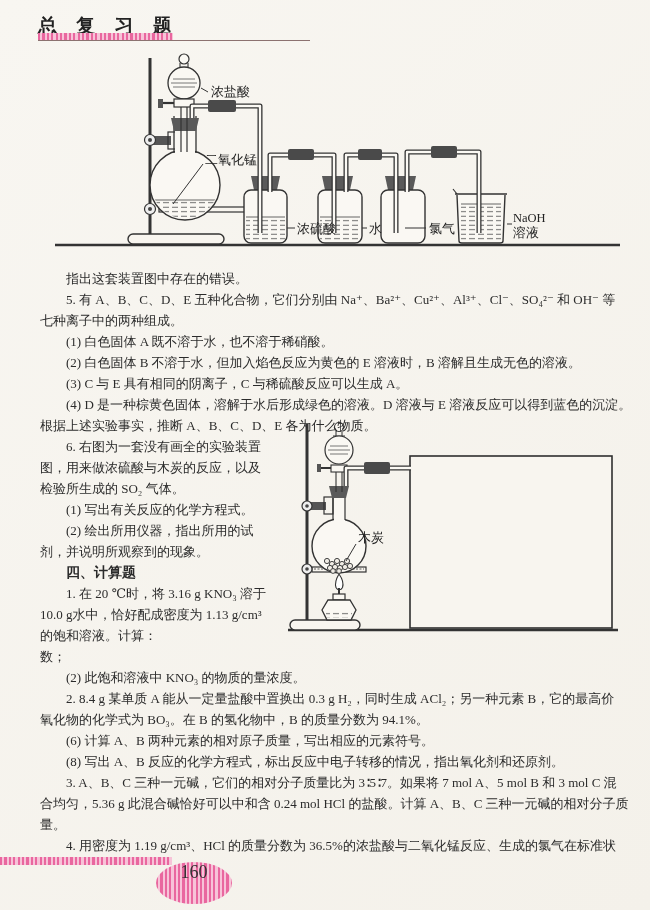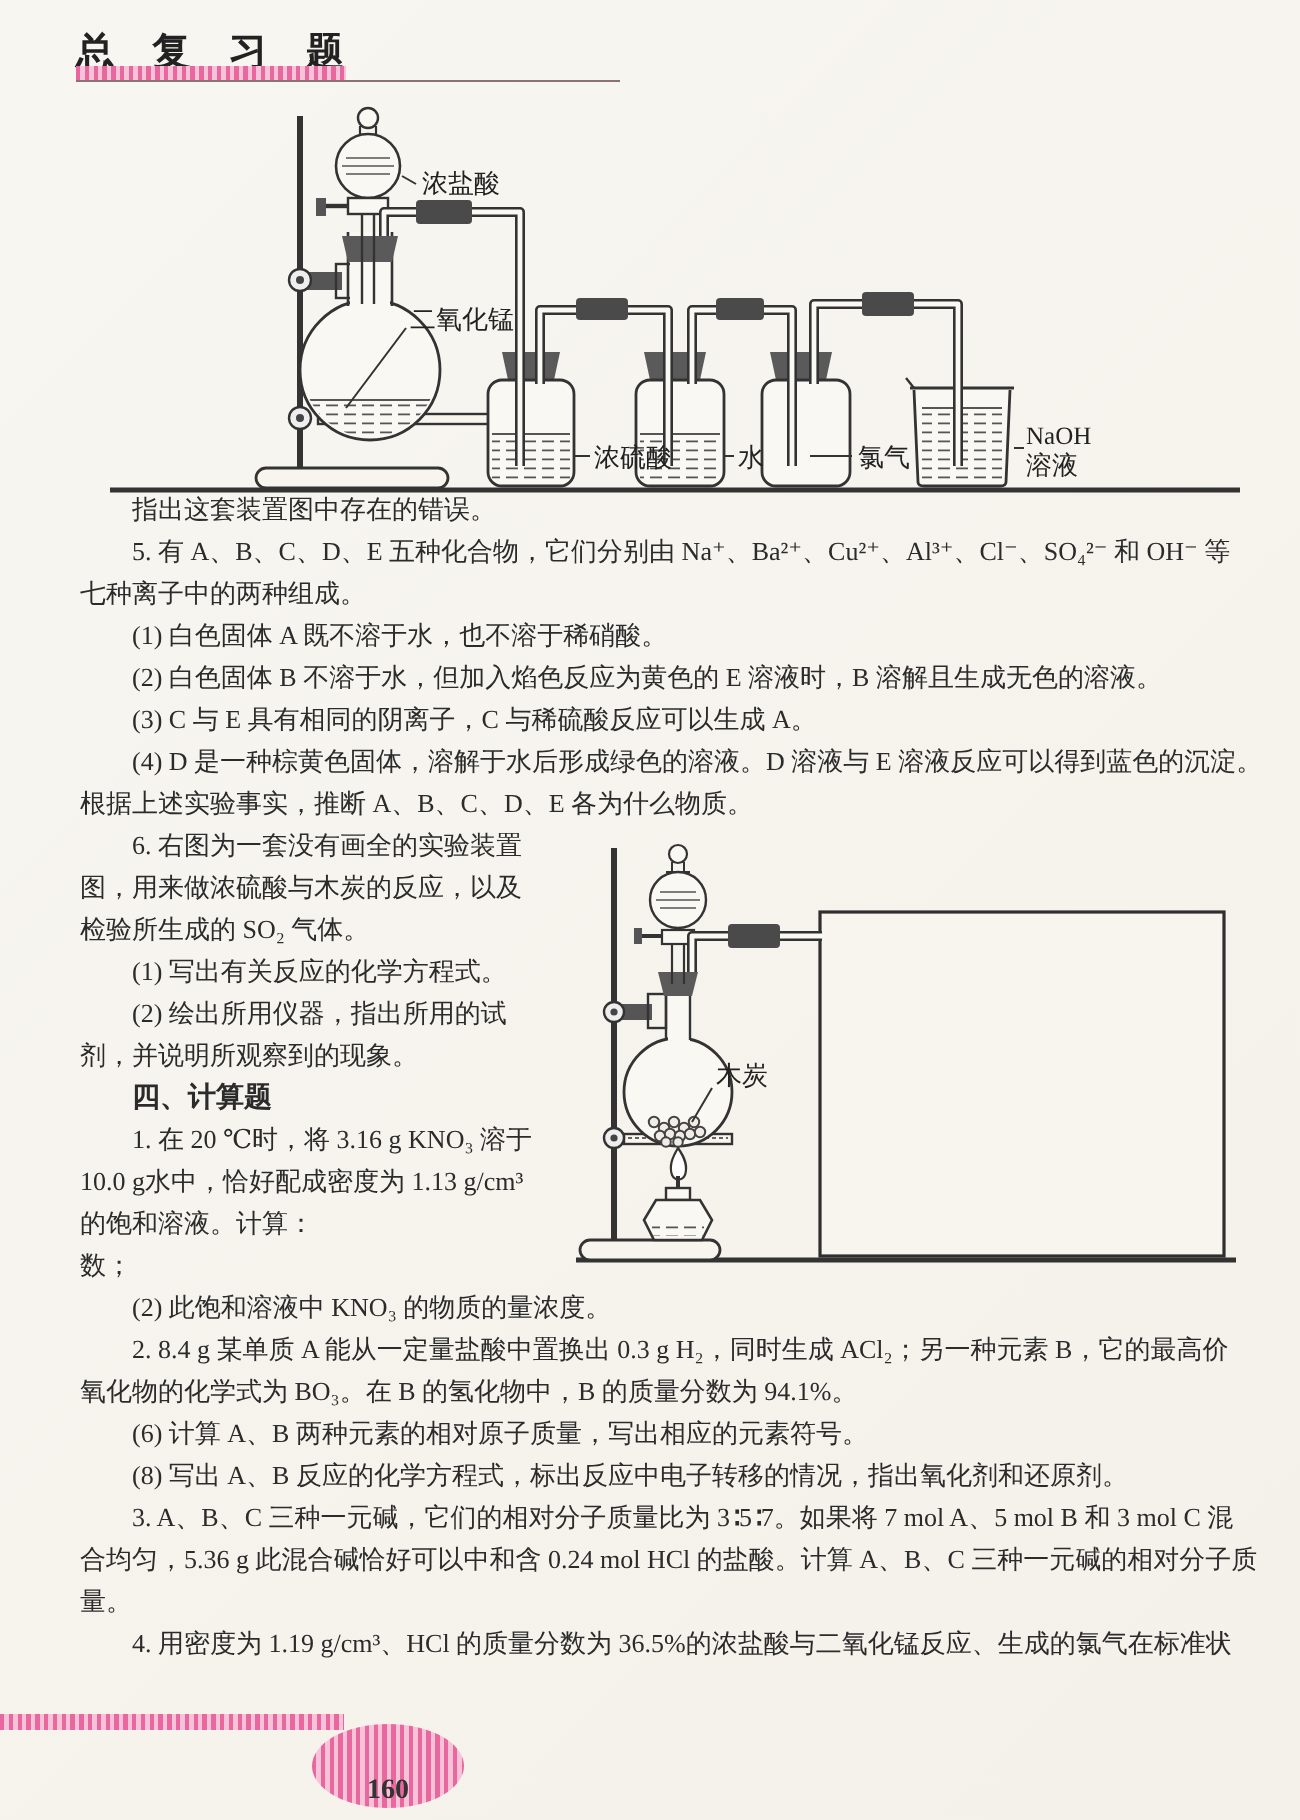--- a/index.html
+++ b/index.html
@@ -3,29 +3,29 @@
 <meta charset="utf-8">
 <style>
   html,body{margin:0;padding:0;background:#e8e6e2;}
   .page{position:relative;width:650px;height:910px;background:linear-gradient(135deg,#f8f6f1 0%,#f4f1ea 100%);
         overflow:hidden;font-family:"Liberation Serif","DejaVu Serif",serif;color:#2b2b2b;}
   .page-title{position:absolute;left:38px;top:13px;font-family:"Liberation Sans","DejaVu Sans",sans-serif;
         font-weight:bold;font-size:19px;letter-spacing:7px;color:#222;}
   .stripes{background:repeating-linear-gradient(90deg,#e9679f 0 2.2px,#f7c3d8 2.2px 4.4px);}
   .header-bar{position:absolute;left:38px;top:33px;width:135px;height:8px;}
   .header-rule{position:absolute;left:38px;top:40px;width:272px;height:1px;background:#8c7270;}
-  .body-text{position:absolute;left:40px;top:244px;width:600px;}
+  .body-text{position:absolute;left:40px;top:268px;width:600px;}
   .line{height:21px;line-height:21px;font-size:13px;white-space:nowrap;}
   .line.indent{padding-left:26px;}
   .line.bold{font-weight:bold;font-family:"Liberation Sans","DejaVu Sans",sans-serif;font-size:14px;}
   .diagram1{position:absolute;left:55px;top:52px;width:585px;height:200px;}
   .diagram2{position:absolute;left:288px;top:418px;width:330px;height:218px;}
   .footer-bar{position:absolute;left:0;top:857px;width:172px;height:8px;}
   .page-badge{position:absolute;left:156px;top:862px;width:76px;height:42px;border-radius:50%;
-        display:flex;align-items:flex-end;justify-content:center;font-size:14px;color:#333;font-weight:bold;}
+        display:flex;align-items:flex-start;justify-content:center;font-size:18px;color:#333;}
   svg text{font-family:"Liberation Serif","DejaVu Serif",serif;fill:#222;}
 </style>
 </head>
 <body>
 
 <div class="page">
 
   <div class="page-title">总 复 习 题</div>
   <div class="header-bar stripes"></div>
   <div class="header-rule"></div>

